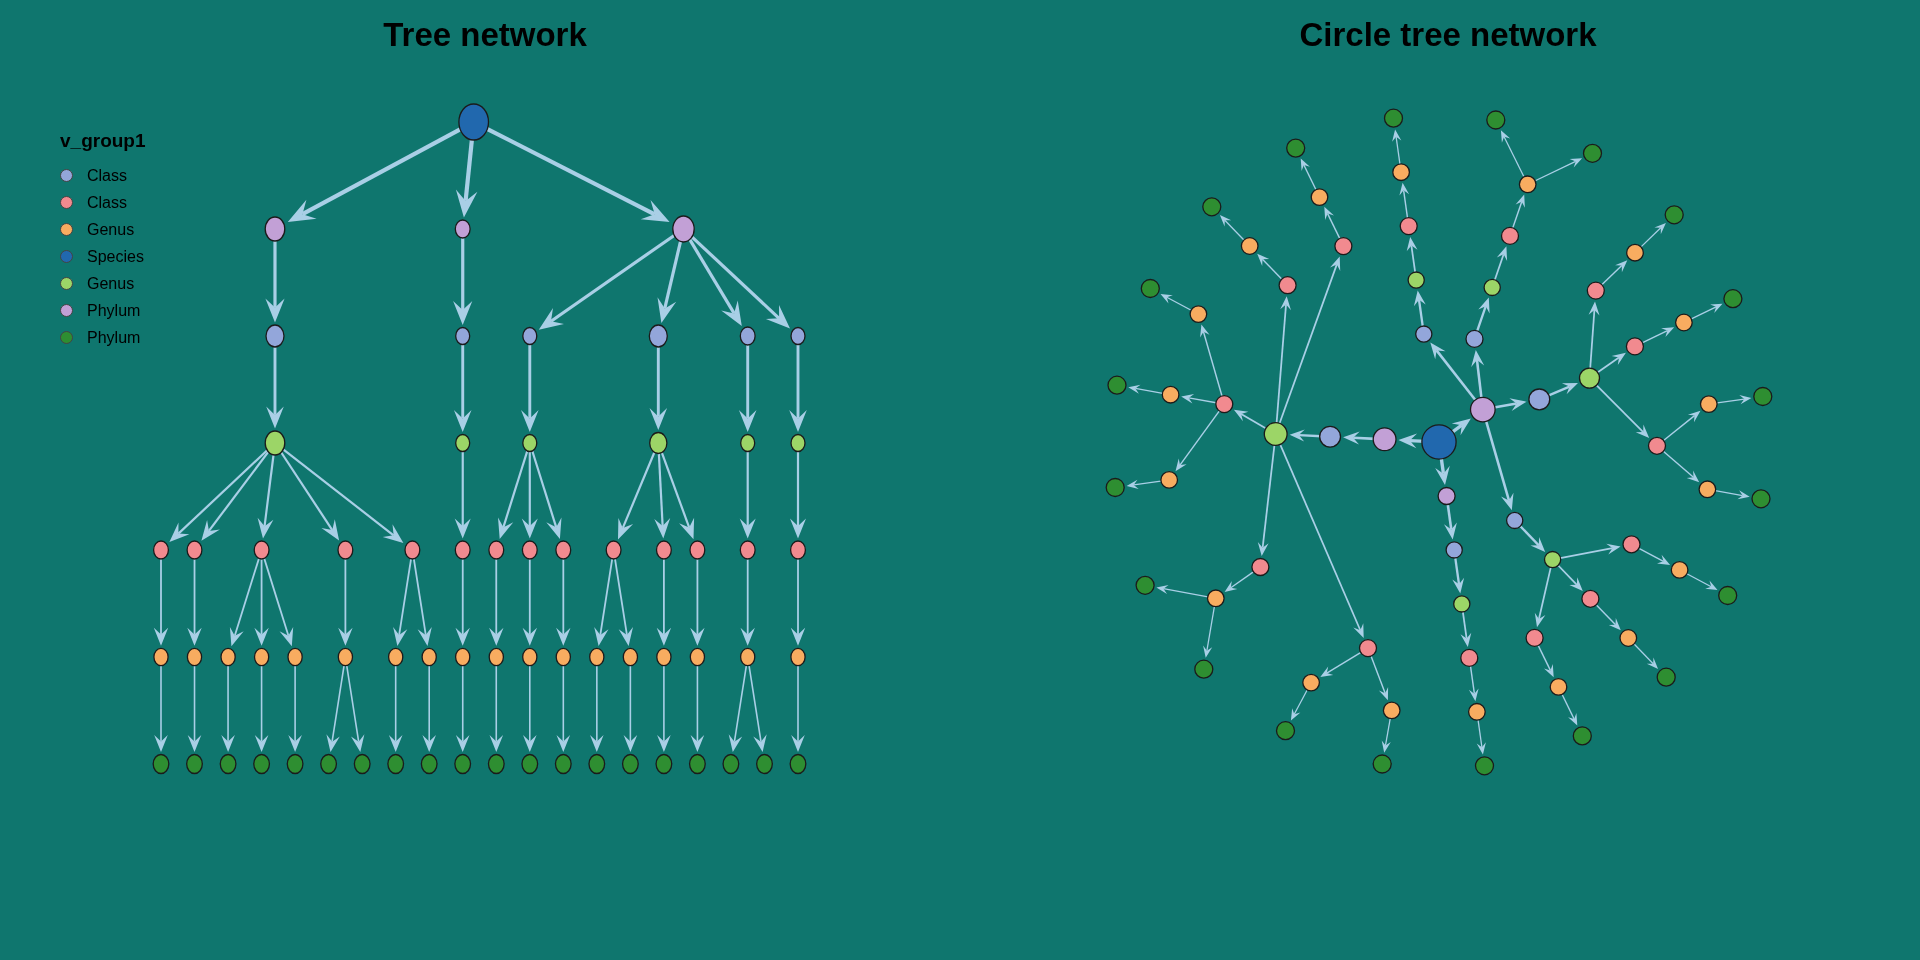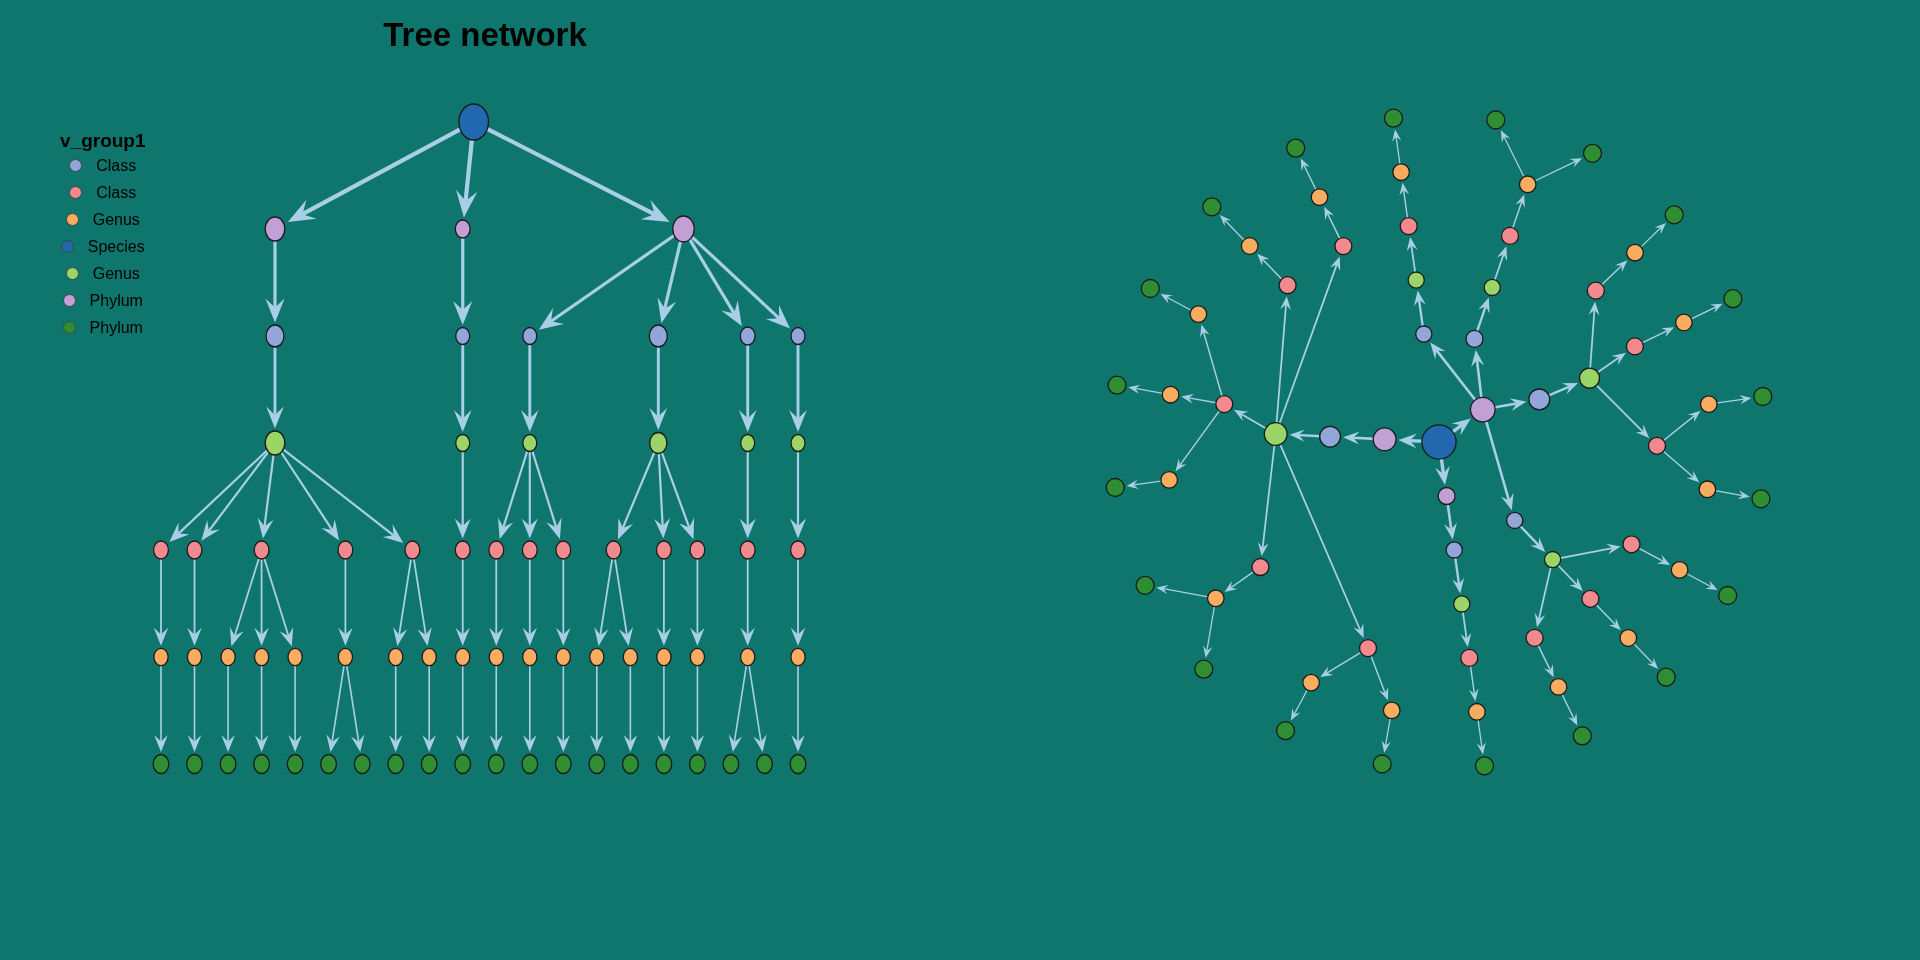--- a/index.html
+++ b/index.html
@@ -1,22 +1,22 @@
 <!DOCTYPE html>
 <html><head>
 <meta charset="utf-8">
 <style>
   html,body{margin:0;padding:0;background:#ffffff;}
   #stage{position:relative;width:1920px;height:960px;background:#0f766e;overflow:hidden;
          font-family:"Liberation Sans", sans-serif;}
   .panel-title{position:absolute;top:16px;transform:translateX(-50%);
                font-size:33px;font-weight:bold;color:#000;white-space:nowrap;}
   #legend{position:absolute;left:60px;top:130px;}
-  .legend-title{font-size:19px;font-weight:bold;color:#000;}
-  .legend-item{display:flex;align-items:center;height:27px;justify-content:center;}
+  .legend-title{font-size:19px;font-weight:bold;color:#000;margin-bottom:10px;}
+  .legend-item{display:flex;align-items:center;height:27px;}
   .legend-dot{width:11px;height:11px;border-radius:50%;border:1.4px solid #444;
               margin-right:14px;flex:0 0 auto;}
   .legend-label{font-size:16px;color:#000;}
   svg{position:absolute;left:0;top:0;}
 </style>
 </head>
 <body>
 
 <div id="stage">
   <svg id="graphs" width="1920" height="960" viewBox="0 0 1920 960">
@@ -424,20 +424,21 @@
         <circle cx="1495.8" cy="120.0" r="9.0" fill="#2E8E31" stroke="#1b1b1b" stroke-width="1.3"></circle>
         <circle cx="1423.8" cy="334.1" r="8.1" fill="#93A6DA" stroke="#1b1b1b" stroke-width="1.3"></circle>
         <circle cx="1416.2" cy="280.1" r="8.1" fill="#9CD567" stroke="#1b1b1b" stroke-width="1.3"></circle>
         <circle cx="1408.7" cy="226.1" r="8.5" fill="#F18A8F" stroke="#1b1b1b" stroke-width="1.3"></circle>
         <circle cx="1401.1" cy="172.2" r="8.3" fill="#F8AC60" stroke="#1b1b1b" stroke-width="1.3"></circle>
         <circle cx="1393.5" cy="118.2" r="9.0" fill="#2E8E31" stroke="#1b1b1b" stroke-width="1.3"></circle>
       </g>
     </svg>
 
   <div class="panel-title" style="left:485px">Tree network</div>
+  <div class="panel-title" style="left:1448px">Circle tree network</div>
 
   <div id="legend">
     <div class="legend-title">v_group1</div>
     <div id="legend-items">
         <div class="legend-item">
           <span class="legend-dot" style="background: rgb(147, 166, 218);"></span>
           <span class="legend-label">Class</span>
         </div>
         <div class="legend-item">
           <span class="legend-dot" style="background: rgb(241, 138, 143);"></span>

